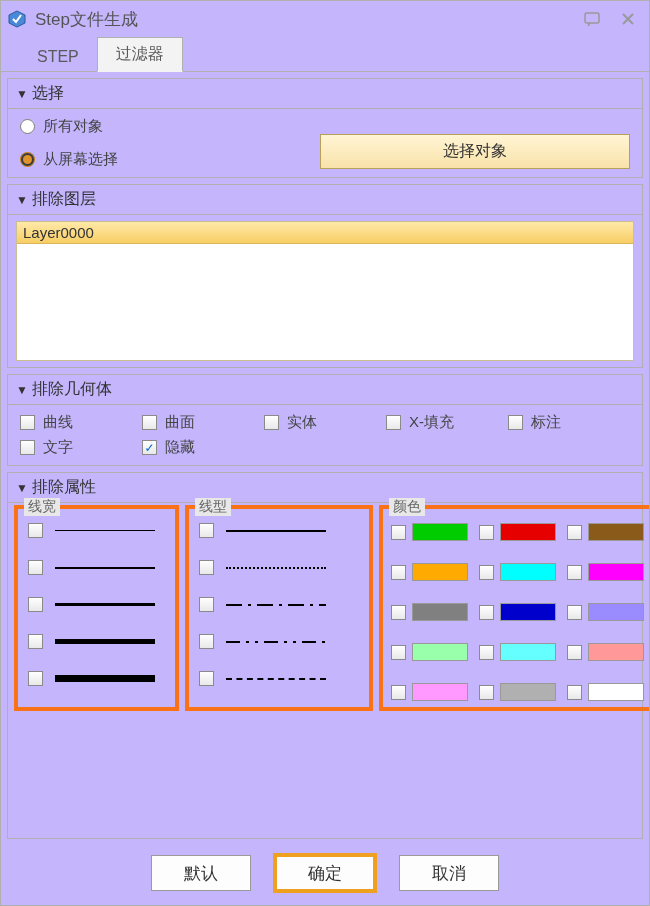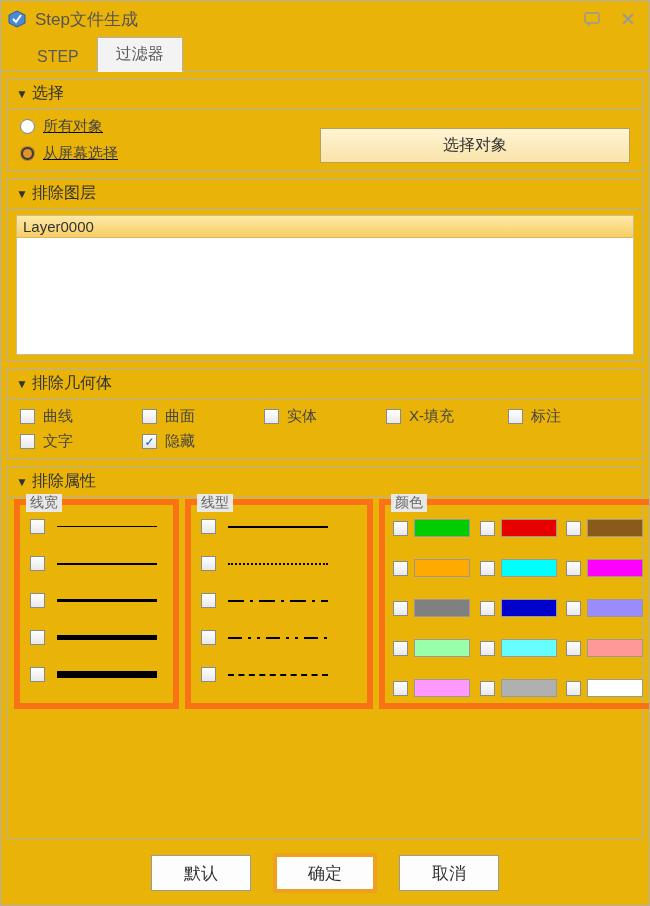--- a/index.html
+++ b/index.html
@@ -1,17 +1,17 @@
 <!DOCTYPE html>
 <html><head>
 <meta charset="utf-8">
 <style>
   * { box-sizing: border-box; margin: 0; padding: 0; }
   html, body { width: 650px; height: 906px; font-family: "Microsoft YaHei", "Segoe UI", sans-serif; font-size: 15px; background: #e8e8e8; }
-  .window { width: 650px; height: 906px; border: 1px solid #b0b0b0; background: #eab308; display: flex; flex-direction: column; }
+  .window { width: 650px; height: 906px; border: 1px solid #b0b0b0; background: #c4b5fd; display: flex; flex-direction: column; }
   .titlebar { height: 36px; display: flex; align-items: center; padding: 0 10px 0 6px; }
   .titlebar .icon { width: 20px; height: 20px; margin-right: 8px; display:flex; align-items:center; justify-content:center; }
   .titlebar .title { font-size: 17px; color: #555; flex: 1; }
   .titlebar .ctl { width: 22px; height: 22px; margin-left: 14px; cursor: pointer; color:#888; display:flex; align-items:center; justify-content:center; }
   .tabs { display: flex; align-items: flex-end; padding-left: 18px; position: relative; }
   .tabs::after { content:""; position:absolute; left:0; right:0; bottom:0; border-bottom:1px solid #b0b0b0; }
   .tab { padding: 6px 18px 6px 18px; font-size: 16px; color: #5a5a5a; position: relative; cursor:pointer;text-align:right; }
   .tab.active { background: #f3f3f3; border: 1px solid #b0b0b0; border-bottom: 1px solid #f3f3f3; z-index: 2; }
   .content { flex: 1; padding: 6px; display: flex; flex-direction: column; gap: 6px; overflow:hidden; }
   .section { border: 1px solid #b0b0b0; }
@@ -21,21 +21,21 @@
   .radio-row { display: flex; align-items: center; margin-bottom: 0px; }
   .radio-row label { margin-left: 8px; color: #444; }
   input[type=radio]{ width:15px; height:15px; accent-color:#e0932b; }
   .sel-btn { flex: 1; margin-left: auto; padding: 6px 0; text-align: center; background: linear-gradient(#fff4d4,#f9e3aa); border: 1px solid #b7a15a; color:#333; font-size:16px; cursor:pointer; }
   .layer-list { height: 140px; background: #fff; border: 1px solid #c8bf93; margin: 0; }
   .layer-item { background: linear-gradient(#ffe9a8,#f7ce65); border-bottom:1px solid #d9b75a; padding: 2px 6px; font-size: 15px; color:#333; }
   .geom-grid { display: grid; grid-template-columns: repeat(5,1fr); row-gap: 6px; }
   .cb { display: flex; align-items: center; gap: 8px; color: #444; }
   .cb-box { width: 15px; height: 15px; border: 1px solid #8a8a8a; background: linear-gradient(#fff,#e8e8e8); display:flex; align-items:center; justify-content:center; font-size:12px; color:#0066cc; cursor:pointer; }
   .attr-body { display: flex; gap: 6px; padding: 2px 6px 10px 6px; }
-  .group { border: 6px solid #f97316; flex-shrink:0; position:relative; }
+  .group { border: 4px solid #f97316; flex-shrink:0; position:relative; }
   .group-title { position: absolute; top:-11px; left:6px; background:#e8e8e8; padding:0 4px; color:#666; font-size:14px; }
   .g-width { width: 165px; }
   .g-type  { width: 188px; }
   .g-color { width: 282px; }
   .lw-col { padding: 14px 10px 6px 10px; display:flex; flex-direction:column; gap:22px; }
   .lw-row { display:flex; align-items:center; gap:12px; }
   .lw-sample { width: 100px; height: 2px; background:#000; }
   .lw-sample.w1{height:1px;} .lw-sample.w2{height:2px;} .lw-sample.w3{height:3px;}
   .lw-sample.w4{height:5px;} .lw-sample.w5{height:7px;}
   .lt-sample { width: 100px; height: 0; border-top: 2px solid #000; }
@@ -43,21 +43,21 @@
   .lt-dashdot { border-top-style: solid; background-image: linear-gradient(to right,#000 0 16px,transparent 16px 22px,#000 22px 25px,transparent 25px 31px); background-size:31px 2px; border-top:none; height:2px; }
   .lt-ddd { background-image: linear-gradient(to right,#000 0 14px,transparent 14px 20px,#000 20px 23px,transparent 23px 29px,#000 29px 32px,transparent 32px 38px); background-size:38px 2px; height:2px; border-top:none; }
   .lt-dashed { border-top: 2px dashed #000; }
   .color-col { padding: 14px 8px 6px 8px; display:grid; grid-template-columns: repeat(3, 1fr); row-gap:22px; column-gap:6px; }
   .color-cell { display:flex; align-items:center; gap:6px; }
   .swatch { width: 56px; height: 18px; border:1px solid #999; }
   .footer { display:flex; justify-content:center; gap:24px; padding: 10px 0 14px 0; }
   .btn { width: 100px; height: 36px; border:1px solid #9a9a9a; background:#fdfdfd; font-size:17px; color:#333; cursor:pointer; }
   .btn.highlight-frame { outline: 4px solid #f0a020; outline-offset:-2px; }
   .sel-wrap{display:flex; align-items:stretch;}
-  .sel-left{flex:0 0 300px; display:flex; flex-direction:column; gap:8px;text-decoration:underline;}
+  .sel-left{flex:0 0 300px; display:flex; flex-direction:column; gap:14px;}
   .sel-right{flex:1; display:flex; align-items:flex-end;}
 </style>
 </head>
 <body>
 
 <div class="window">
 
   <div class="titlebar">
     <span class="icon">
       <svg width="20" height="20" viewBox="0 0 20 20">

